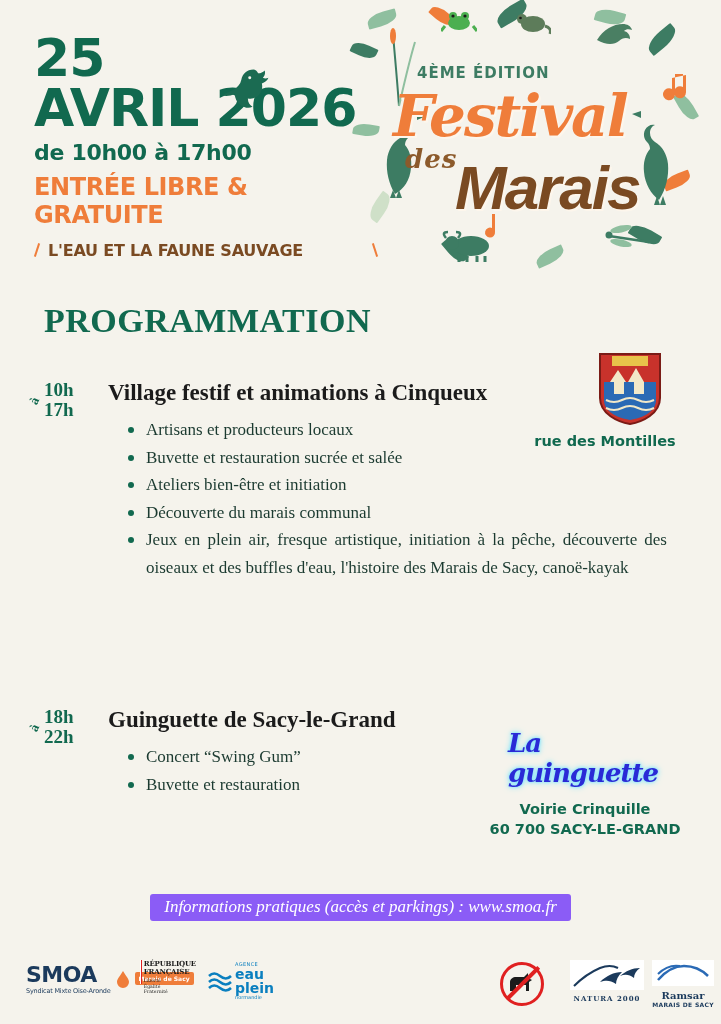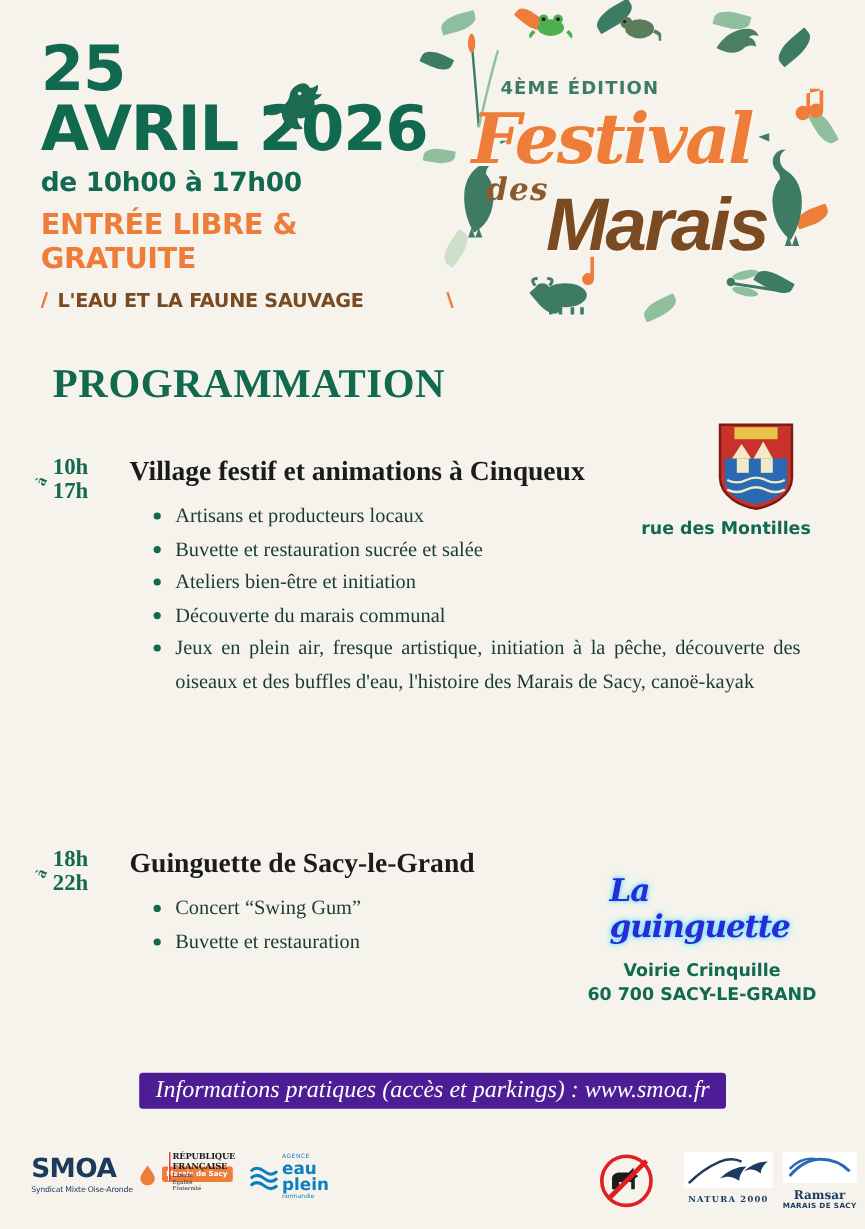--- a/index.html
+++ b/index.html
@@ -237,25 +237,25 @@
   
   .info-wrap {
     position: absolute;
     left: 0;
     right: 0;
     top: 894px;
     text-align: center;
   }
   .info-line {
     display: inline-block;
-    background: #4c1d95;
+    background: #8b5cf6;
     color: #ffffff;
     font-family: "Liberation Serif", serif;
     font-style: italic;
-    font-size: 20px;
+    font-size: 17px;
     padding: 3px 14px 4px 14px;
     border-radius: 3px;
   }
   .info-line.second { margin-top: 3px; }
 
   
   .footer {
     position: absolute;
     left: 0;
     right: 0;

